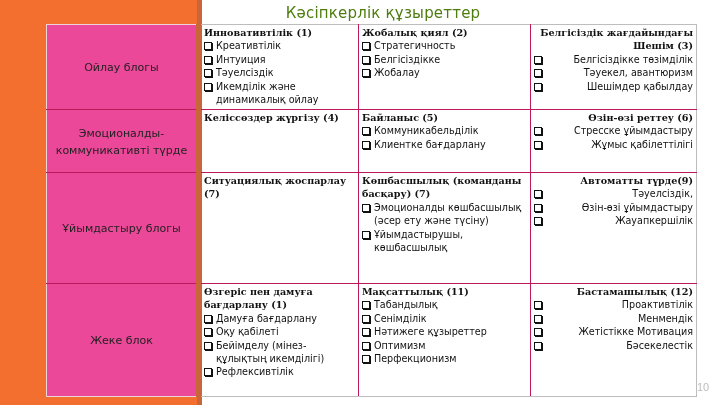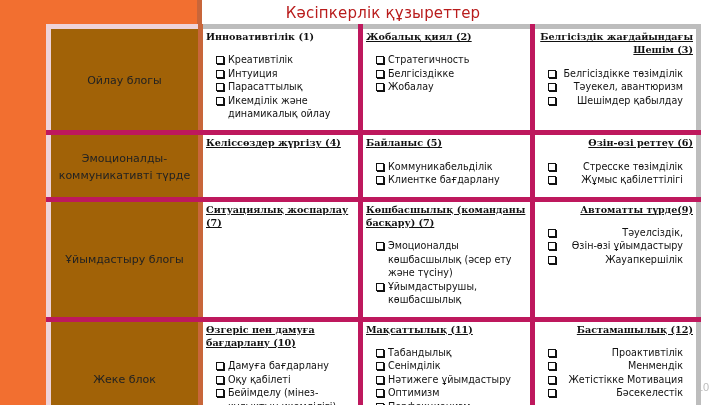--- a/index.html
+++ b/index.html
@@ -11,53 +11,53 @@
   .orange-panel {
     position: absolute; left: 0; top: 0; width: 197px; height: 405px;
     background: #F26F30;
   }
   .orange-edge {
     position: absolute; left: 197px; top: 0; width: 5px; height: 405px;
     background: #C8663A;
   }
   .title {
     position: absolute; left: 202px; top: 4px; width: 362px; text-align: center;
-    font-family: "DejaVu Sans", sans-serif; font-size: 15px; color: #b91c1c;
+    font-family: "DejaVu Sans", sans-serif; font-size: 15px; color: #4d7c0f;
     letter-spacing: 0.2px;
   }
   .page-num {
     position: absolute; left: 697px; top: 381px;
     font-family: "Liberation Sans", sans-serif; font-size: 11px; color: #bdbdbd;
   }
   table.grid {
     position: absolute; left: 46px; top: 24px; width: 650px; height: 372px;
     border-collapse: collapse; table-layout: fixed;
   }
   table.grid td {
-    border: 5px solid #be185d; vertical-align: top; padding: 1px 3px 0 3px;
+    border: 1px solid #be185d; vertical-align: top; padding: 1px 3px 0 3px;
     font-family: "DejaVu Sans", sans-serif; font-size: 9.6px; color: #111;
     line-height: 13.4px;
   }
   table.grid tr:first-child td { border-top-color: #bdbdbd; }
   table.grid tr:last-child td { border-bottom-color: #bdbdbd; }
   table.grid td.last-col { border-right-color: #bdbdbd; text-align: right; }
   table.grid td.label-cell {
-    background: #a16207; text-align: center; vertical-align: middle;
+    background: #ec4899; text-align: center; vertical-align: middle;
     font-size: 11px; line-height: 17px; color: #222;
     border-left-color: #EED3D9;
     border-right: 5px solid #C8663A;
   }
   table.grid tr:first-child td.label-cell { border-top-color: #EED3D9; }
   table.grid tr:last-child td.label-cell { border-bottom-color: #EED3D9; }
   .head {
-    font-family: "DejaVu Serif", serif; font-weight: bold; text-decoration: underline;
+    font-family: "DejaVu Serif", serif; font-weight: bold; 
     font-size: 9.6px; line-height: 13.4px; display: block;
   }
   .head.plain { text-decoration: none; }
-  ul.items { list-style: none; margin: 10px; padding: 0; }
+  ul.items { list-style: none; margin: 0; padding: 0; }
   ul.items li { position: relative; padding-left: 12px; }
   .cb {
     position: absolute; left: 0; top: 3px; width: 6px; height: 6px;
     border: 1.3px solid #111; background: #fff;
     box-shadow: 1px 1px 0 #111;
   }
 </style>
 </head>
 <body>
 
@@ -74,21 +74,21 @@
     <col style="width:166px">
   </colgroup>
   <tbody>
       <tr style="height:85px">
     <td class="label-cell">Ойлау блогы</td>
     <td>
       <span class="head plain">Инновативтілік (1)</span>
       <ul class="items">
         <li><span class="cb"></span><span>Креативтілік</span></li>
         <li><span class="cb"></span><span>Интуиция</span></li>
-        <li><span class="cb"></span><span>Парасаттылық</span></li>
+        <li><span class="cb"></span><span>Тәуелсіздік</span></li>
         <li><span class="cb"></span><span>Икемділік және динамикалық ойлау</span></li>
       </ul>
     </td>
     <td>
       <span class="head">Жобалық қиял (2)</span>
       <ul class="items">
         <li><span class="cb"></span><span>Стратегичность</span></li>
         <li><span class="cb"></span><span>Белгісіздікке</span></li>
         <li><span class="cb"></span><span>Жобалау</span></li>
       </ul>
@@ -111,21 +111,21 @@
     <td>
       <span class="head">Байланыс (5)</span>
       <ul class="items">
         <li><span class="cb"></span><span>Коммуникабельділік</span></li>
         <li><span class="cb"></span><span>Клиентке бағдарлану</span></li>
       </ul>
     </td>
     <td class="last-col">
       <span class="head">Өзін-өзі реттеу (6)</span>
       <ul class="items">
-        <li><span class="cb"></span><span>Стресске төзімділік</span></li>
+        <li><span class="cb"></span><span>Стресске ұйымдастыру</span></li>
         <li><span class="cb"></span><span>Жұмыс қабілеттілігі</span></li>
       </ul>
     </td>
   </tr>
 
   <tr style="height:111px">
     <td class="label-cell">Ұйымдастыру блогы</td>
     <td>
       <span class="head">Ситуациялық жоспарлау (7)</span>
     </td>
@@ -142,34 +142,34 @@
         <li><span class="cb"></span><span>Тәуелсіздік,</span></li>
         <li><span class="cb"></span><span>Өзін-өзі ұйымдастыру</span></li>
         <li><span class="cb"></span><span>Жауапкершілік</span></li>
       </ul>
     </td>
   </tr>
 
   <tr style="height:113px">
     <td class="label-cell">Жеке блок</td>
     <td>
-      <span class="head">Өзгеріс пен дамуға бағдарлану (10)</span>
+      <span class="head">Өзгеріс пен дамуға бағдарлану (1)</span>
       <ul class="items">
         <li><span class="cb"></span><span>Дамуға бағдарлану</span></li>
         <li><span class="cb"></span><span>Оқу қабілеті</span></li>
         <li><span class="cb"></span><span>Бейімделу (мінез-құлықтың икемділігі)</span></li>
         <li><span class="cb"></span><span>Рефлексивтілік</span></li>
       </ul>
     </td>
     <td>
       <span class="head">Мақсаттылық (11)</span>
       <ul class="items">
         <li><span class="cb"></span><span>Табандылық</span></li>
         <li><span class="cb"></span><span>Сенімділік</span></li>
-        <li><span class="cb"></span><span>Нәтижеге ұйымдастыру</span></li>
+        <li><span class="cb"></span><span>Нәтижеге құзыреттер</span></li>
         <li><span class="cb"></span><span>Оптимизм</span></li>
         <li><span class="cb"></span><span>Перфекционизм</span></li>
       </ul>
     </td>
     <td class="last-col">
       <span class="head">Бастамашылық (12)</span>
       <ul class="items">
         <li><span class="cb"></span><span>Проактивтілік</span></li>
         <li><span class="cb"></span><span>Менмендік</span></li>
         <li><span class="cb"></span><span>Жетістікке Мотивация</span></li>

